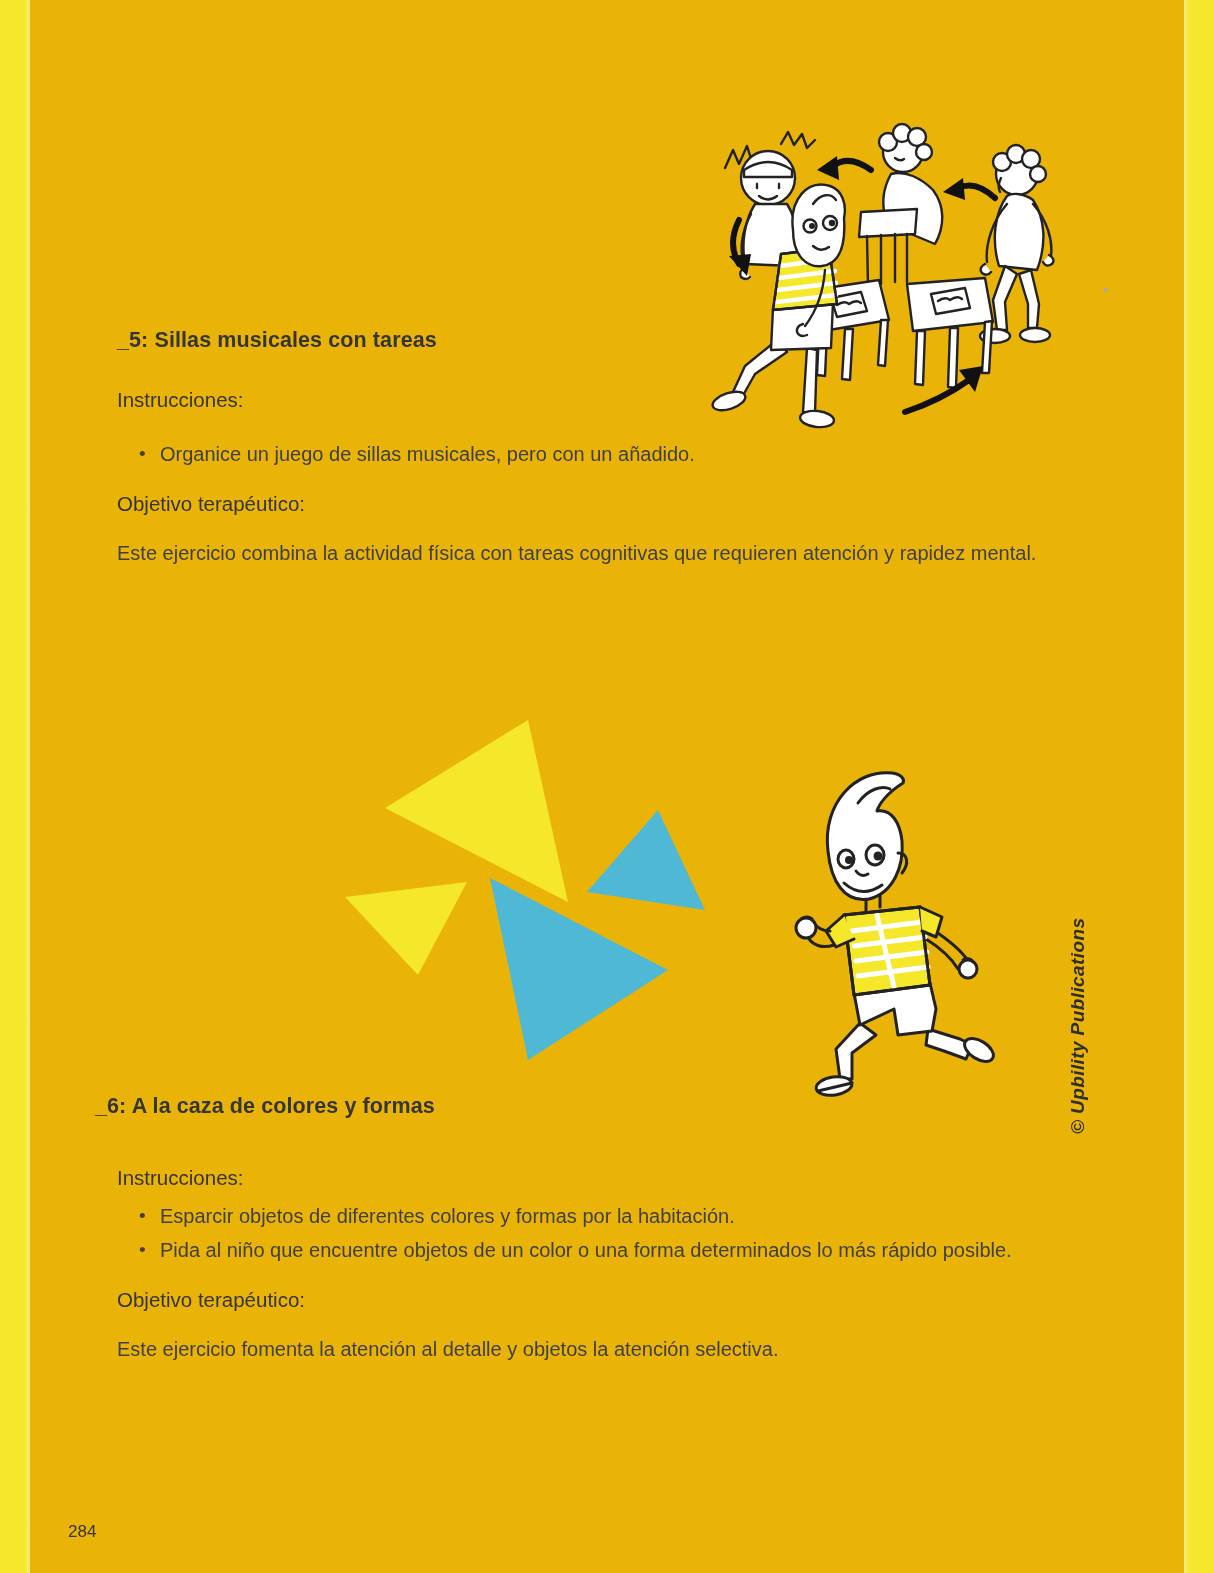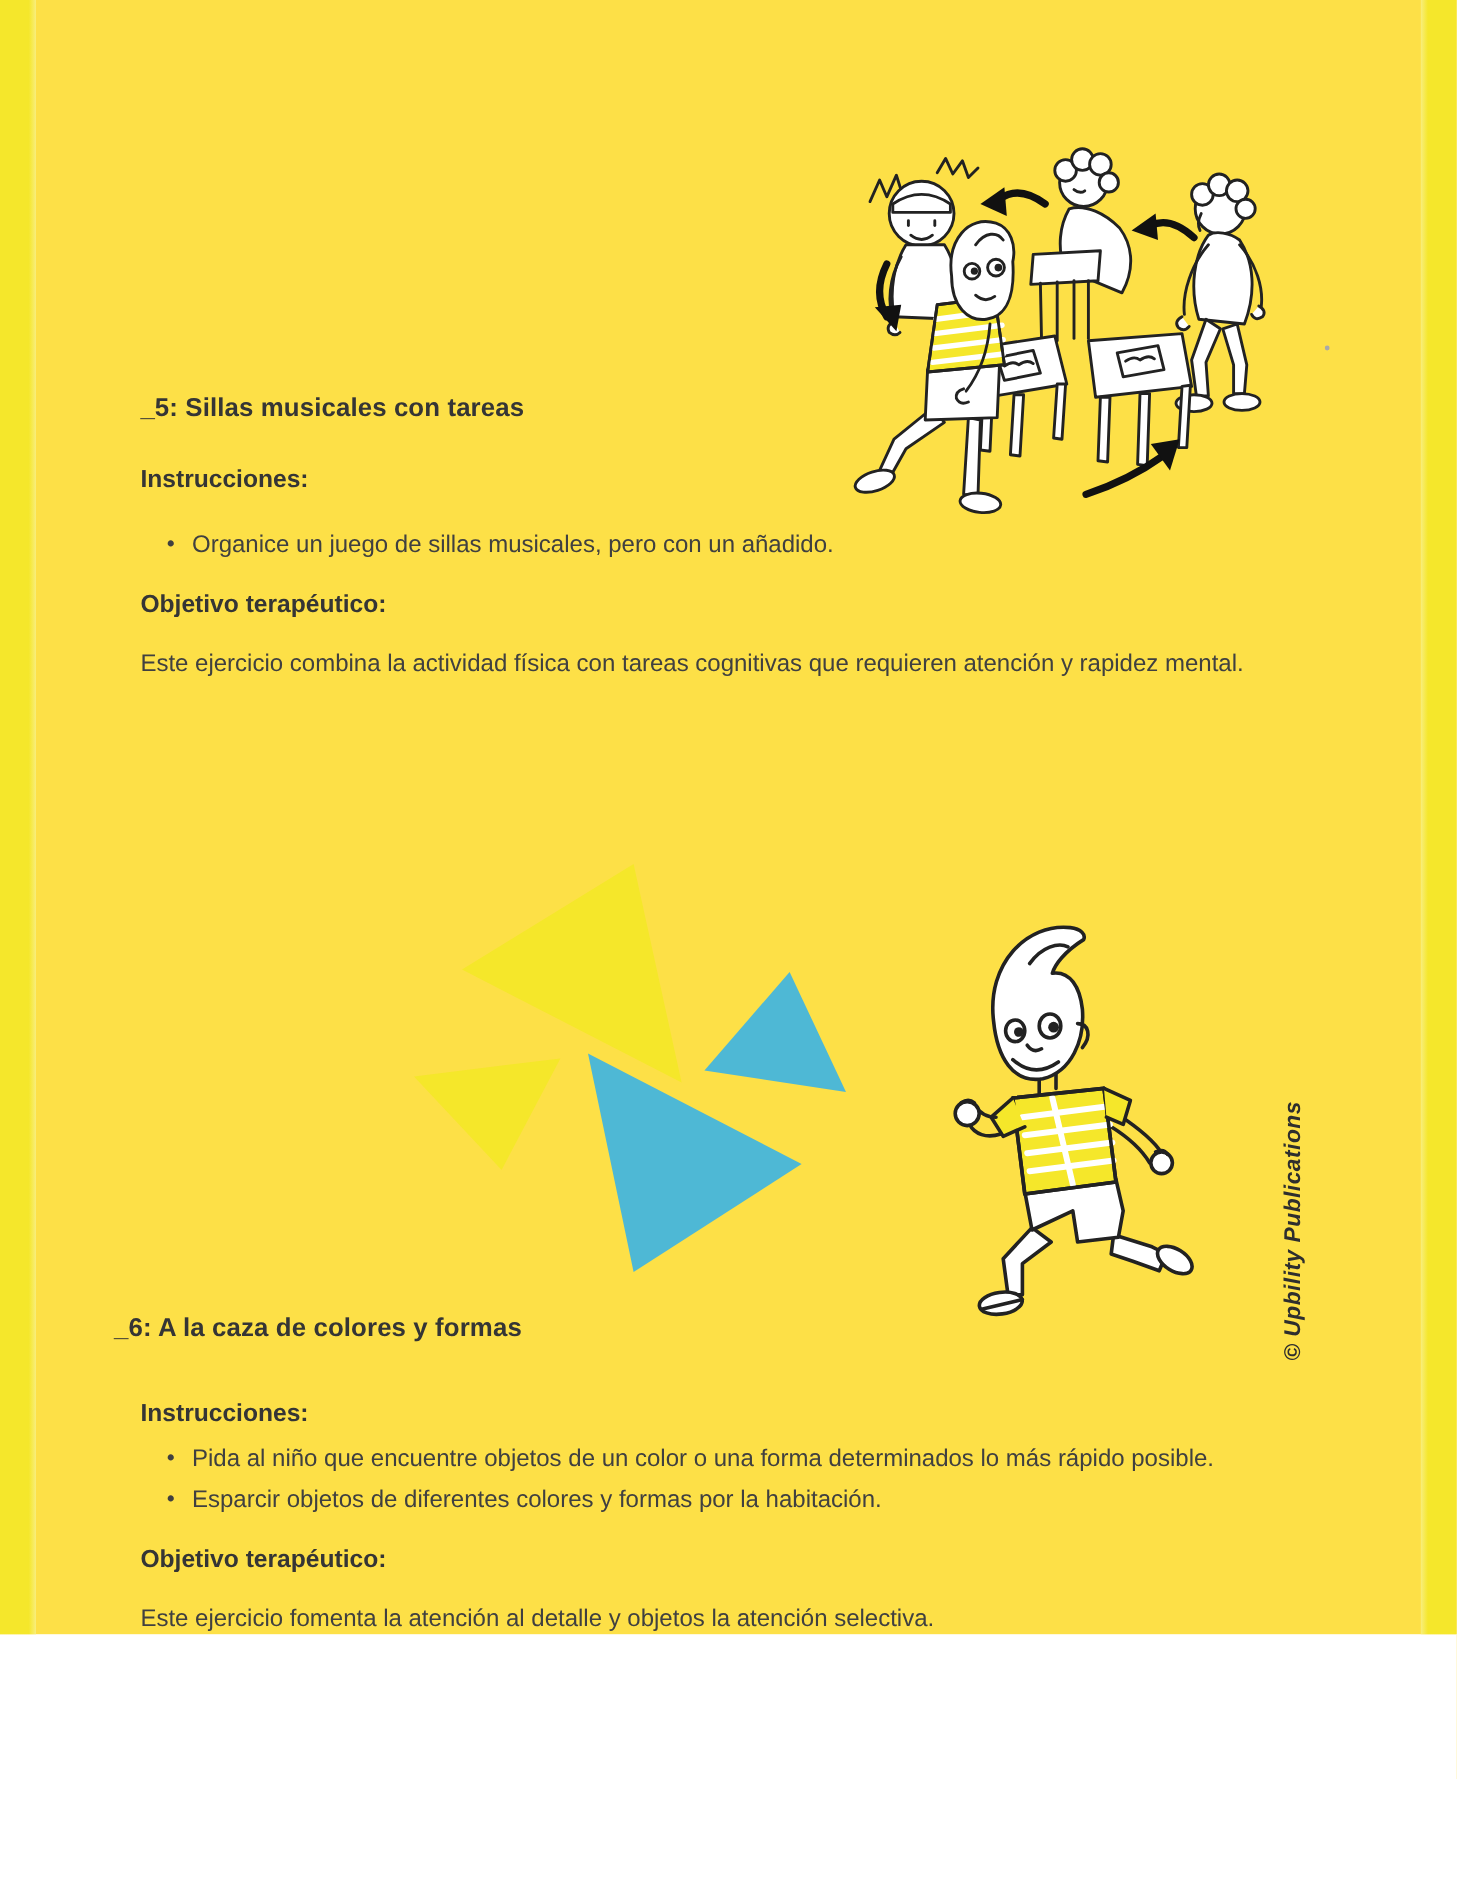--- a/index.html
+++ b/index.html
@@ -1,34 +1,34 @@
 <!DOCTYPE html>
 <html><head>
 <meta charset="utf-8">
 <style>
   * { margin:0; padding:0; box-sizing:border-box; }
   html,body { background:#ffffff; }
   .page {
     position:relative;
-    width:1214px; height:1362px;
-    background:#fde047;
+    width:1214px; height:1573px;
+    background:#eab308;
     font-family:"Liberation Sans", sans-serif;
     color:#3f3f3f;
     overflow:hidden;
   }
   .border-strip {
     position:absolute; top:0; width:30px; height:1573px;
     background:#f5e72b;
   }
   .border-strip.left  { left:0;  background:linear-gradient(to right, #f5e72b 80%, #f8ee7d 100%); }
   .border-strip.right { right:0; background:linear-gradient(to left,  #f5e72b 80%, #f8ee7d 100%); }
 
   .section { position:absolute; }
   .sec-title { font-size:21.5px; font-weight:bold; color:#353535; letter-spacing:0.1px; }
-  .instr-label, .obj-label { font-size:20.5px; font-weight:bold; color:#353535; line-height:26px; }
+  .instr-label, .obj-label { font-size:20.5px; font-weight:normal; color:#353535; line-height:26px; }
   .instr-label { margin-top:34px; }
   .bullet-list { list-style:none; margin-top:24px; width:1002px; }
   .bullet-list li {
     position:relative; padding-left:43px;
     font-size:20px; line-height:34px; color:#404040;
   }
   .bullet-list li::before {
     content:"\2022";
     position:absolute; left:22px; top:0;
     font-size:19px; color:#404040;
@@ -235,24 +235,24 @@
   <div class="copyright-vertical">© Upbility Publications</div>
 
   <div class="stray-mark"></div>
 
   <div class="section" id="section-6" style="left:95px; top:1094px; width:1027px;">
     <div class="sec-title">_6: A la caza de colores y formas</div>
     <div class="inner">
       <div class="instr-label">Instrucciones:</div>
       <ul class="bullet-list">
         <li>
-          <span class="li-text">Pida al niño que encuentre objetos de un color o una forma determinados lo más rápido posible.</span>
+          <span class="li-text">Esparcir objetos de diferentes colores y formas por la habitación.</span>
         </li>
         <li>
-          <span class="li-text">Esparcir objetos de diferentes colores y formas por la habitación.</span>
+          <span class="li-text">Pida al niño que encuentre objetos de un color o una forma determinados lo más rápido posible.</span>
         </li>
       </ul>
       <div class="obj-label">Objetivo terapéutico:</div>
       <div class="obj-text">Este ejercicio fomenta la atención al detalle y objetos la atención selectiva.</div>
     </div>
   </div>
 
   <div class="page-number">284</div>
 
 </div>

